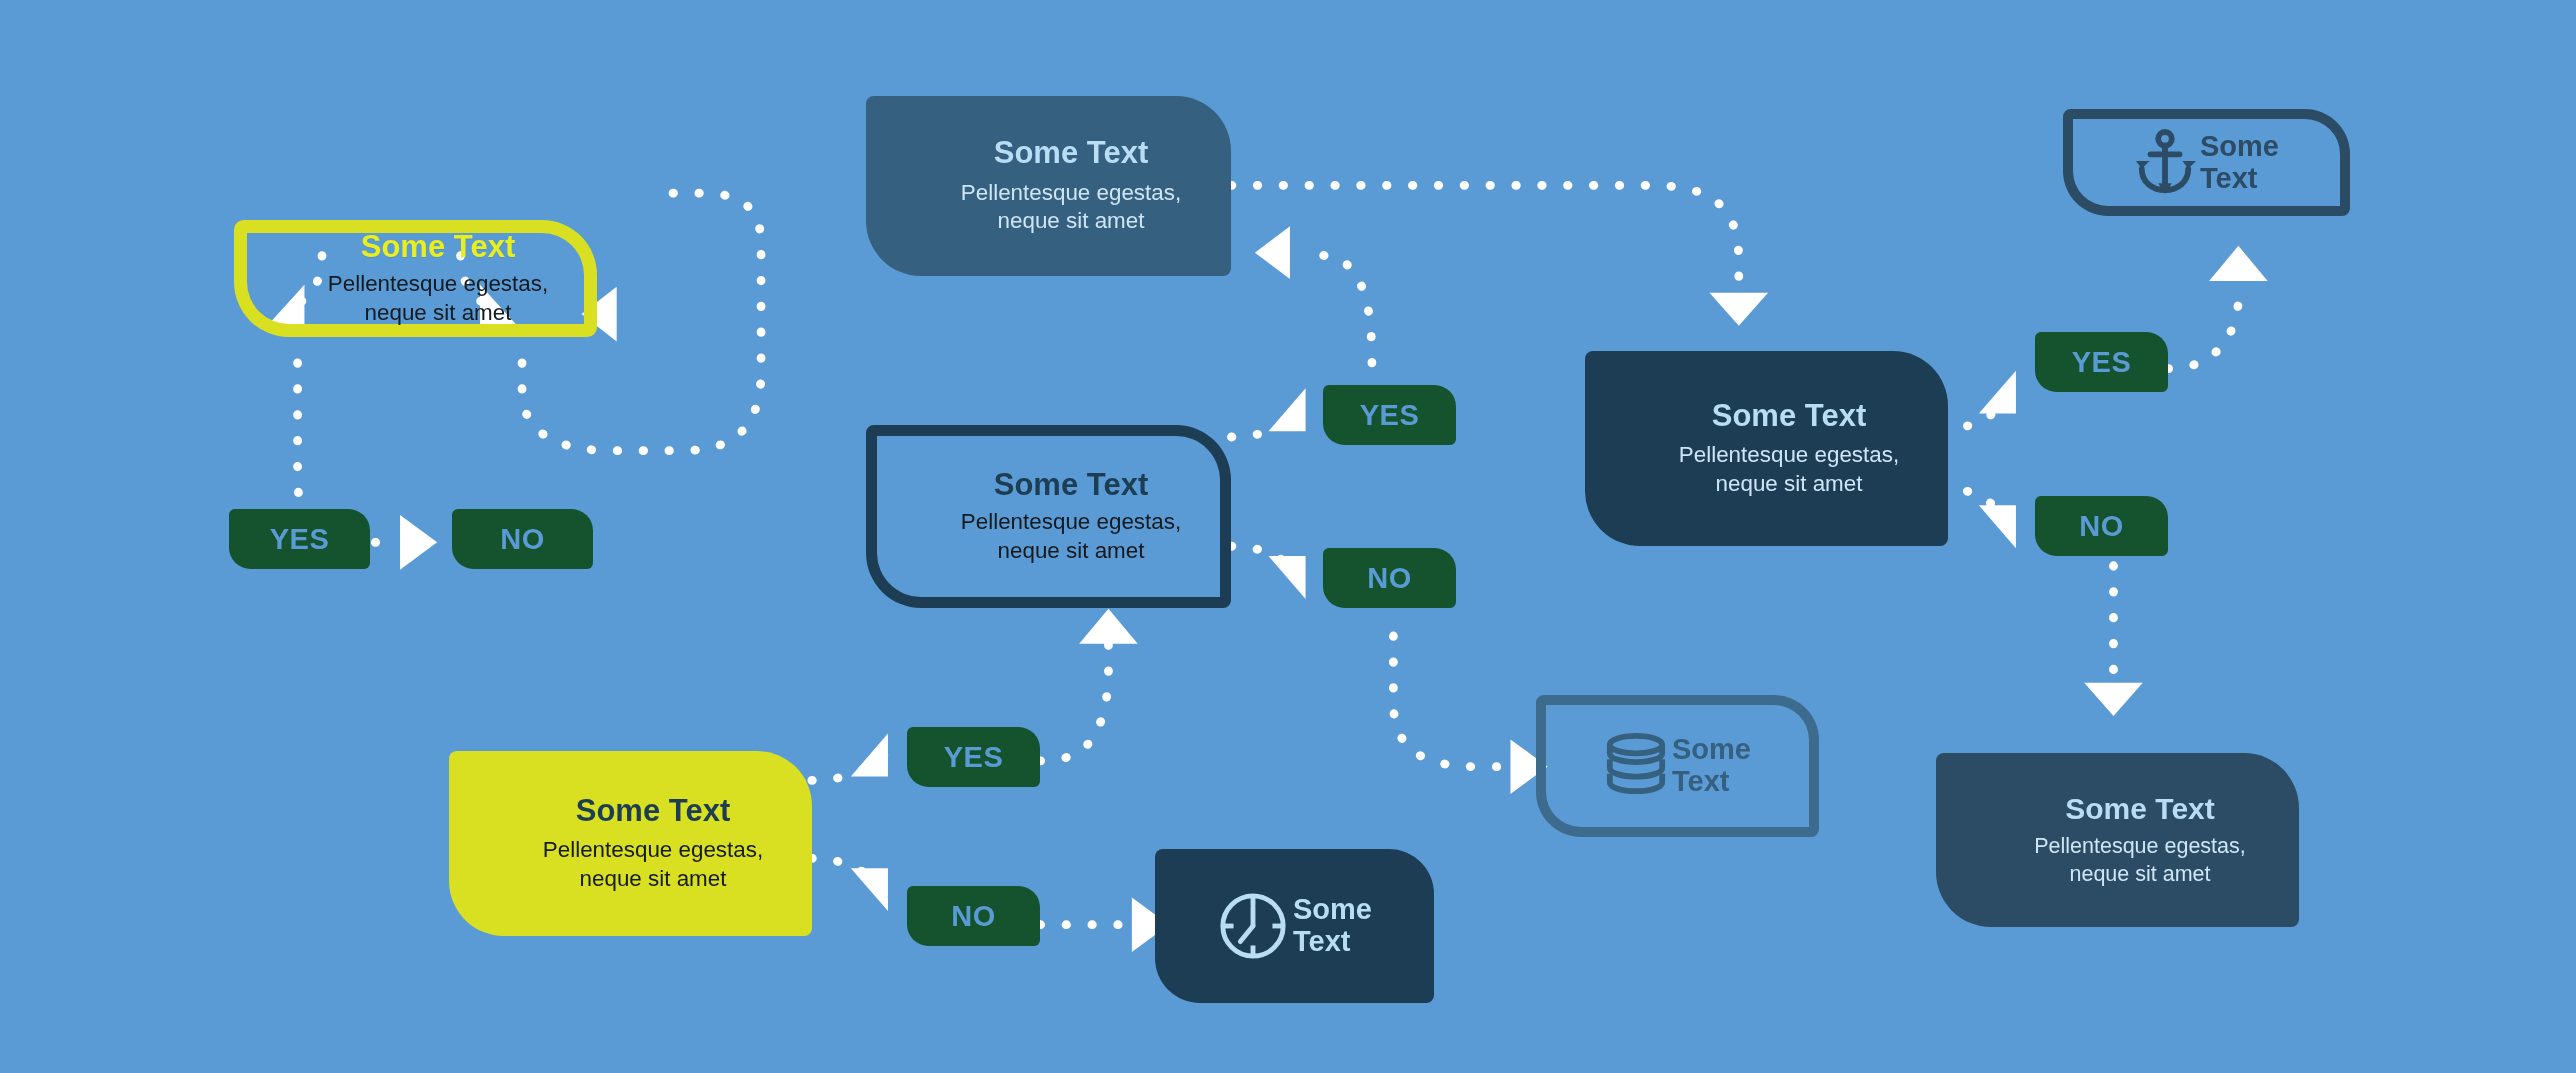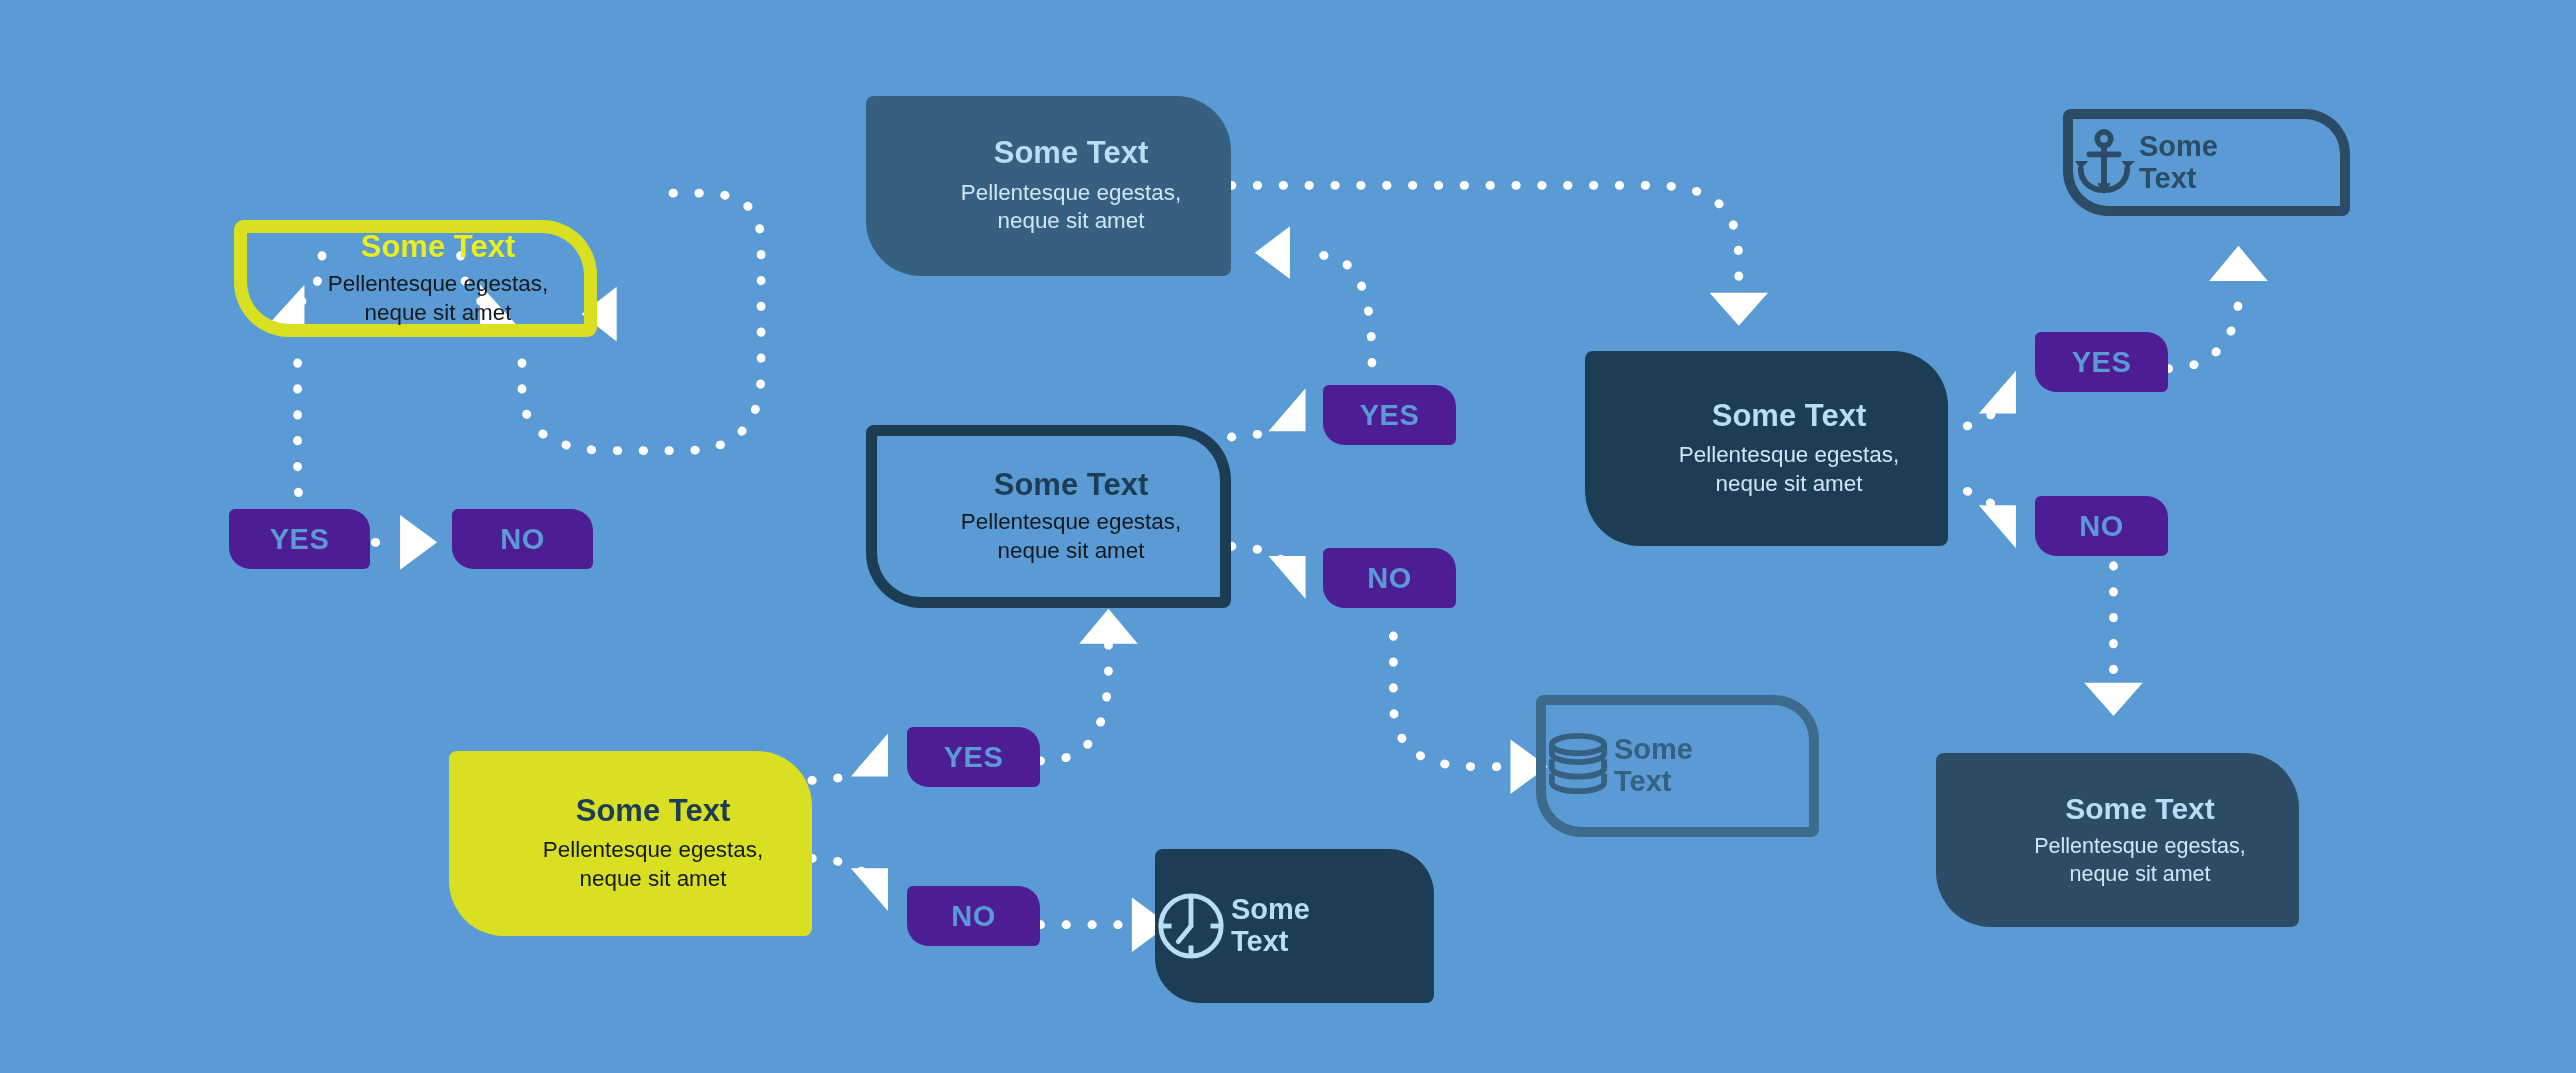--- a/index.html
+++ b/index.html
@@ -4,25 +4,25 @@
 <style>
   html,body{margin:0;padding:0;background:#5b9bd5;}
   body{width:2576px;height:1073px;overflow:hidden;
        font-family:"Liberation Sans","DejaVu Sans",sans-serif;}
   #stage{position:relative;width:2576px;height:1073px;background:#5b9bd5;}
   svg.layer{position:absolute;left:0;top:0;width:2576px;height:1073px;}
   .node{position:absolute;box-sizing:border-box;display:flex;flex-direction:column;
         align-items:center;justify-content:center;text-align:center;padding-left:45px;}
   .node .title{font-weight:bold;line-height:1.12;}
   .node .sub{line-height:1.28;}
-  .badge{position:absolute;box-sizing:border-box;background:#4c1d95;color:#5b9bd5;
+  .badge{position:absolute;box-sizing:border-box;background:#14532d;color:#5b9bd5;
          font-weight:bold;display:flex;align-items:center;justify-content:center;
          border-radius:5.9px 21.5px 5.9px 21.5px;letter-spacing:0.5px;}
   .iconnode{position:absolute;box-sizing:border-box;display:flex;flex-direction:row;
-            align-items:center;justify-content:flex-start;gap:4px;}
+            align-items:center;justify-content:center;gap:4px;}
   .iconnode .title{font-weight:bold;line-height:1.1;text-align:left;}
   .ic{flex:0 0 auto;display:block;}
 </style>
 </head>
 <body>
 
 <div id="stage">
 
   <svg class="layer" viewBox="0 0 2640 1100" preserveAspectRatio="none">
     <g fill="none" stroke="#ffffff" stroke-width="9" stroke-linecap="round" stroke-dasharray="0.5 26">

